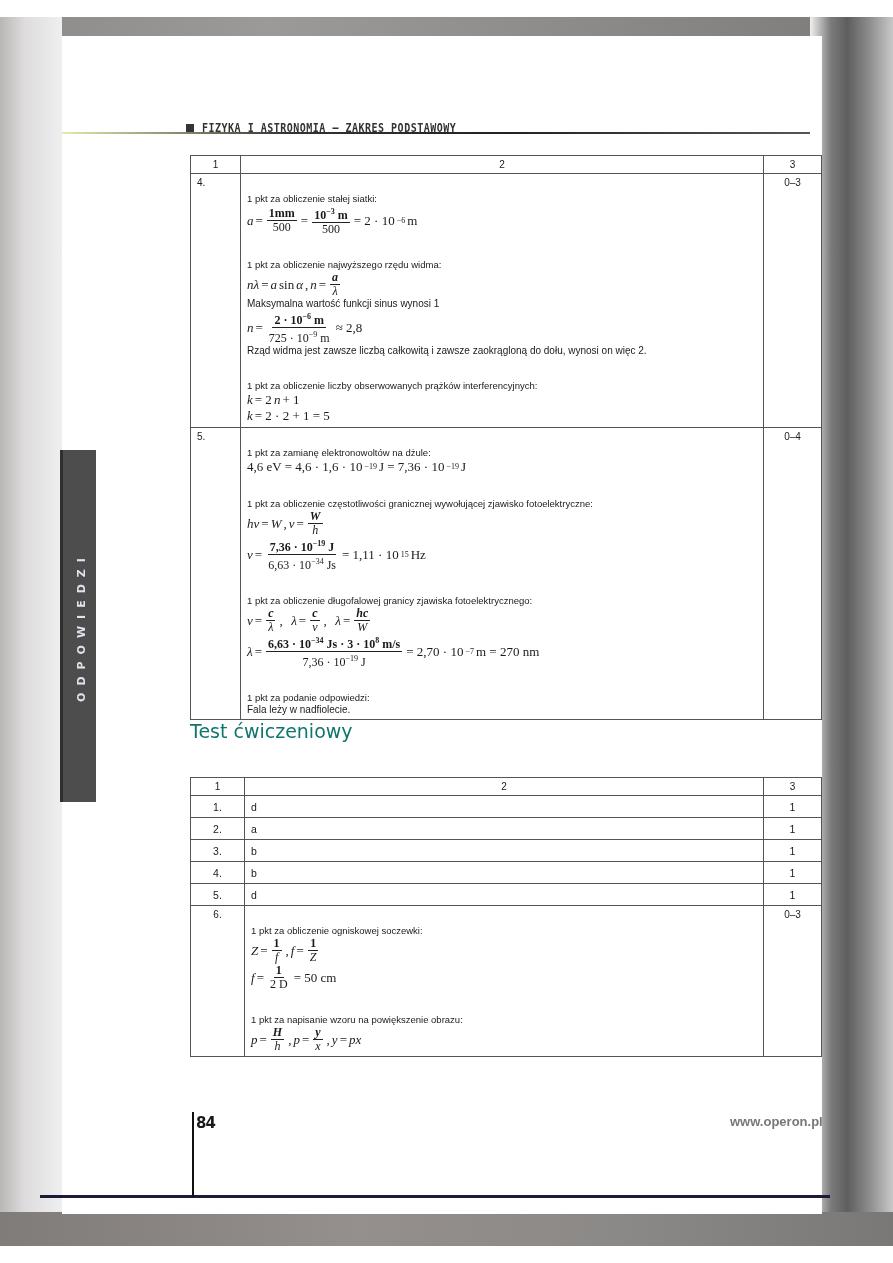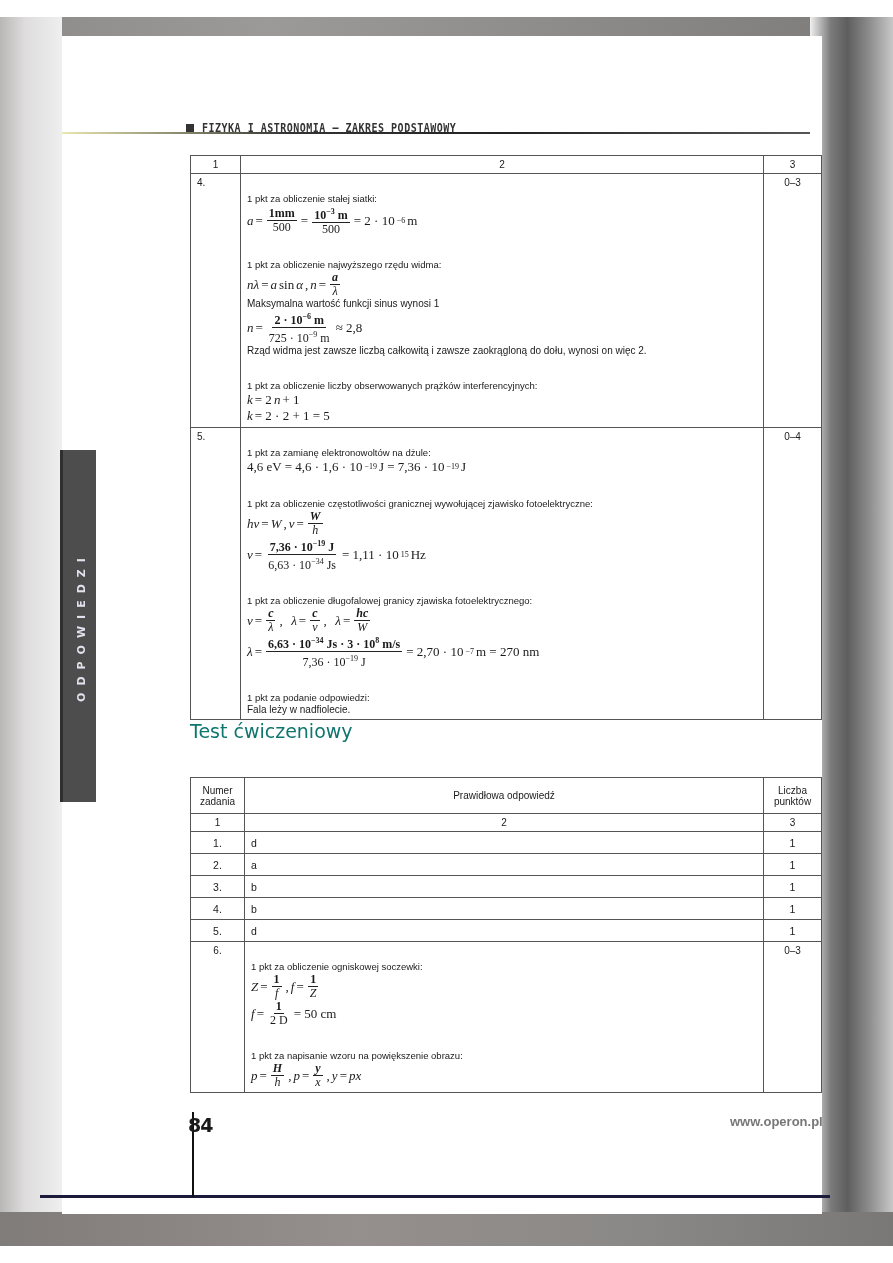--- a/index.html
+++ b/index.html
@@ -48,21 +48,21 @@
 
   .t2 { left: 190px; top: 777px; width: 632px; }
   .t2 .c1 { width: 54px; padding: 3px 4px; text-align: center; }
   .t2 .c3 { width: 58px; padding: 3px 4px; text-align: center; }
   .t2 .c2 { padding: 3px 6px; }
   .t2 .headrow td { vertical-align: middle; font-size: 10px; height: 36px; }
   .t2 .ansrow td { height: 22px; vertical-align: middle; font-size: 10.5px; }
   .t2 .ansrow td.c1 { text-align: center; }
 
   .footer-rule { position: absolute; left: 192px; top: 1112px; width: 2px; height: 85px; background: #111; }
-  .page-num { position: absolute; left: 188px; top: 1114px; font-size: 19px; font-weight: bold; font-family: "DejaVu Sans", sans-serif; letter-spacing: -1px; }
+  .page-num { position: absolute; left: 196px; top: 1114px; font-size: 15px; font-weight: bold; font-family: "DejaVu Sans", sans-serif; letter-spacing: -1px; }
   .site { position: absolute; left: 730px; top: 1114px; font-size: 13px; font-weight: bold; color: #777; font-family: Liberation Sans, sans-serif; }
 </style>
 </head>
 <body>
 
 <div class="scan-top"></div>
 <div class="scan-left"></div>
 <div class="scan-right"></div>
 <div class="scan-bottom"></div>
 <div class="page"></div>
@@ -190,25 +190,20 @@
     </td>
     <td class="c3">0–4</td>
   </tr>
 </tbody>
   </table>
 
 <div class="title-test">Test ćwiczeniowy</div>
 
 <table class="t2">
   <tbody>
-      <tr class="headrow">
-    <td class="c1">Numer zadania</td>
-    <td class="c2" style="text-align:center;">Prawidłowa odpowiedź</td>
-    <td class="c3">Liczba punktów</td>
-  </tr>
   <tr class="hdr">
     <td class="c1">1</td>
     <td class="c2">2</td>
     <td class="c3">3</td>
   </tr>
   <tr class="ansrow">
     <td class="c1">1.</td>
     <td class="c2">d</td>
     <td class="c3">1</td>
   </tr>

